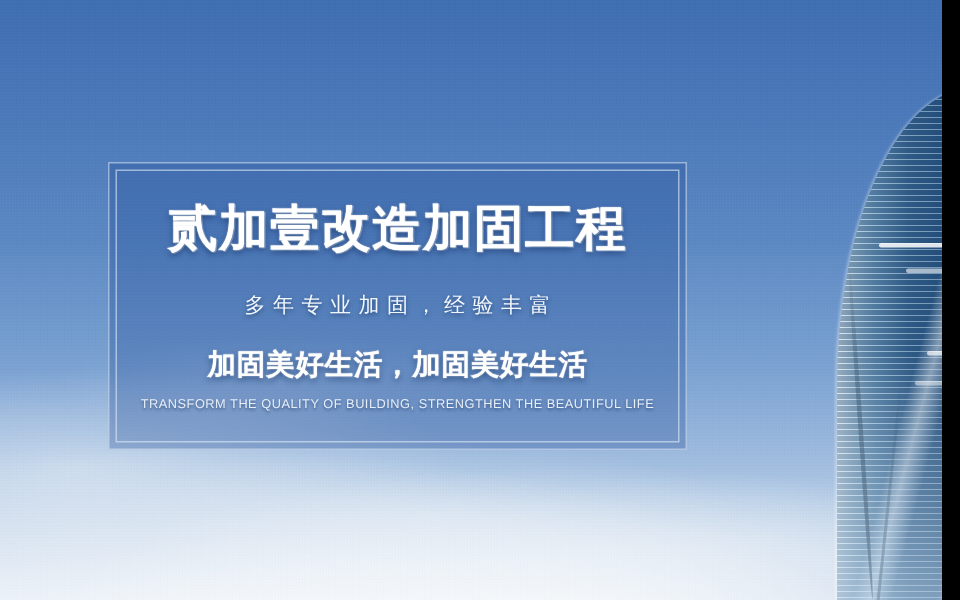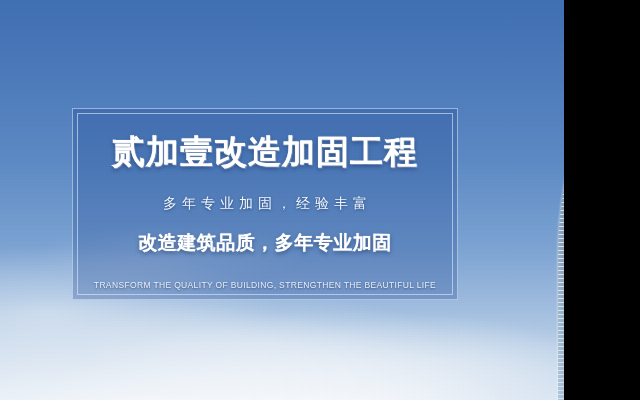--- a/index.html
+++ b/index.html
@@ -2,21 +2,21 @@
 <html><head>
 <meta charset="utf-8">
 <style>
   html, body {
     margin: 0;
     padding: 0;
     background: #000;
   }
   #banner {
     position: relative;
-    width: 564px;
+    width: 628px;
     height: 400px;
     overflow: hidden;
     font-family: "Liberation Sans", "DejaVu Sans", sans-serif;
     background: #4c7ab9;
     user-select: none;
   }
 
   
   .sky {
     position: absolute;
@@ -188,21 +188,21 @@
     margin-top: 17px;
     text-shadow:
       0 0 1px rgba(255,255,255,.8),
       0 2px 4px rgba(10,35,80,.55);
     white-space: nowrap;
   }
   .title-en {
     color: #e6eef8;
     font-size: 8.5px;
     letter-spacing: 0.35px;
-    margin-top: 24px;
+    margin-top: 8px;
     text-shadow: 0 1px 2px rgba(10,35,80,.5);
     white-space: nowrap;
   }
 </style>
 </head>
 <body>
 
 <div id="banner">
 
   <div class="sky"></div>
@@ -222,18 +222,18 @@
       <div class="hi-streak" style="left:70px; top:236px; width:52px; opacity:.45;"></div>
       <div class="bldg-shade"></div>
     </div>
   </div>
 
   <div class="panel">
     <div class="panel-inner"></div>
     <div class="panel-content">
       <div class="title-main">贰加壹改造加固工程</div>
       <div class="title-sub">多年专业加固，经验丰富</div>
-      <div class="title-slogan">改造建筑品质，多年专业加固</div>
+      <div class="title-slogan">加固美好生活，加固美好生活</div>
       <div class="title-en">TRANSFORM THE QUALITY OF BUILDING, STRENGTHEN THE BEAUTIFUL LIFE</div>
     </div>
   </div>
 
 </div>
 
 </body></html>

